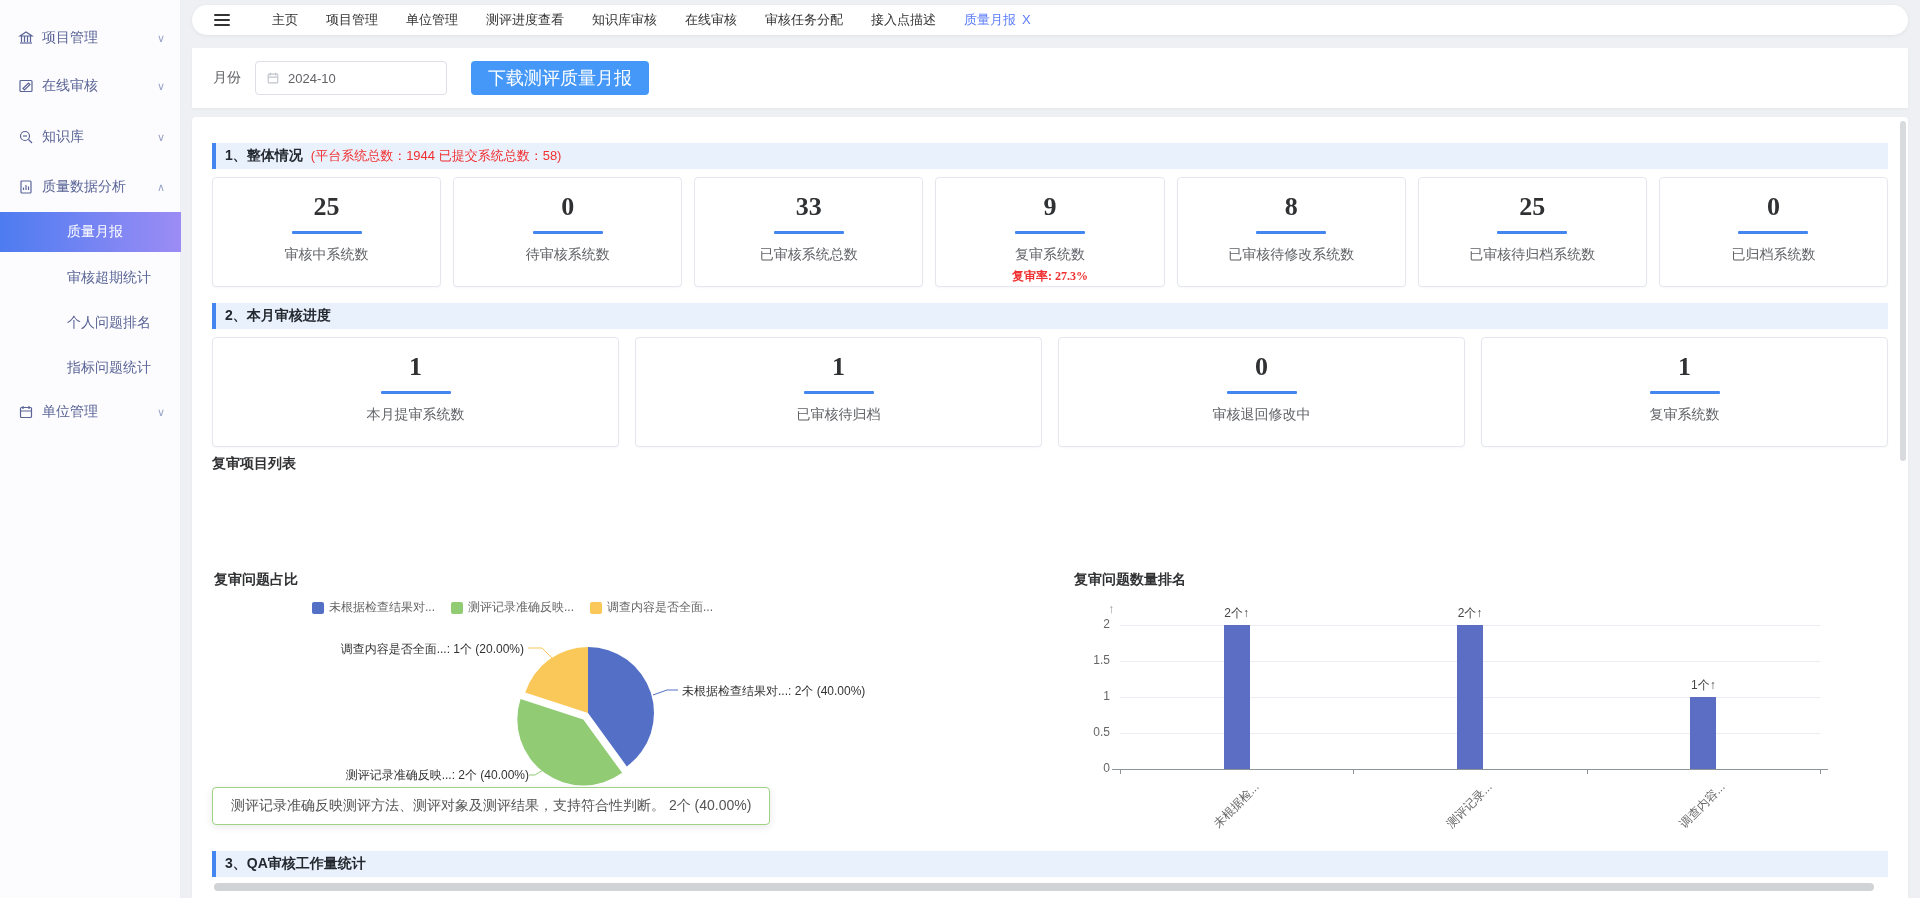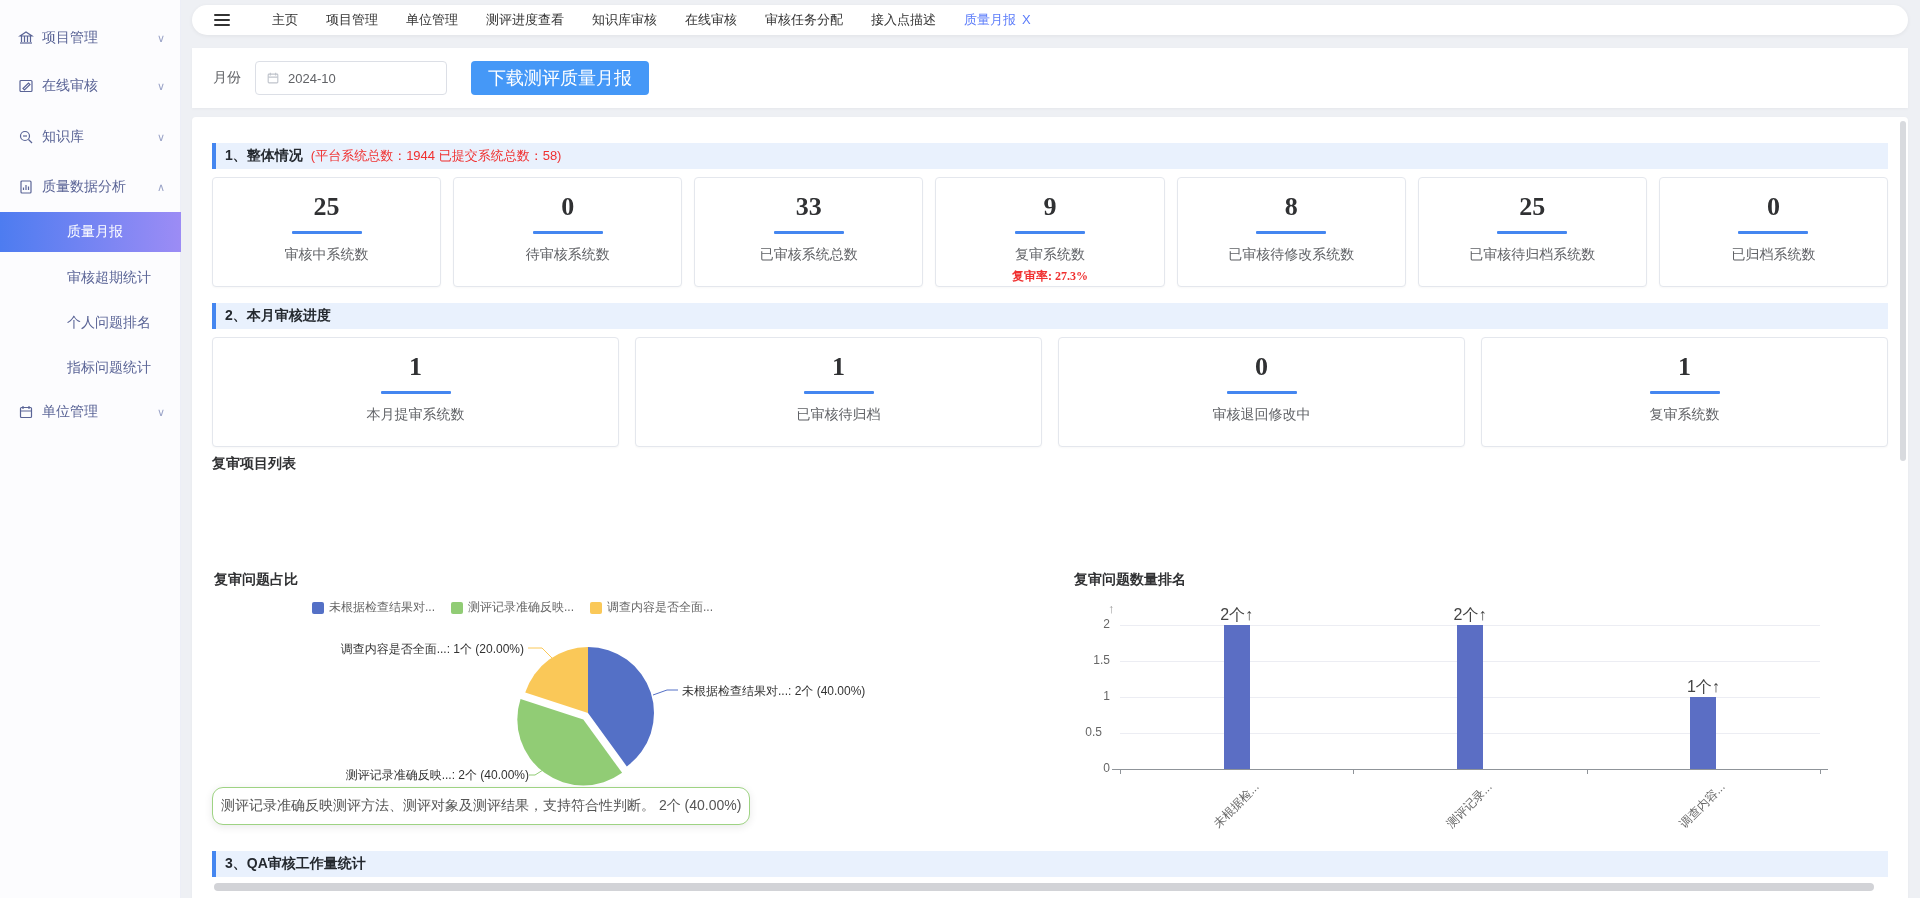--- a/index.html
+++ b/index.html
@@ -68,29 +68,29 @@
   .rv-table th:nth-child(4), .rv-table td:nth-child(4){ width:94px; }
 
   
   .chart-box { position:absolute; top:448px; height:276px; }
   .chart-title { position:absolute; left:2px; top:6px; font-size:14px; font-weight:bold; color:#303133; }
   .pie-legend { position:absolute; left:100px; top:34px; display:flex; gap:16px; align-items:center; }
   .pl-item { display:flex; align-items:center; gap:5px; font-size:12px; color:#666; cursor:pointer; }
   .pl-item .sw { width:12px; height:12px; border-radius:2px; }
   .pie-label { position:absolute; font-size:12px; color:#333; white-space:nowrap; }
   .pie-tooltip { position:absolute; left:0; top:222px; background:#fff; border:1px solid #9ed383;
-    border-radius:11px; padding:9px 8px; font-size:14px; color:#555; white-space:nowrap;
+    border-radius:4px; padding:9px 18px; font-size:14px; color:#555; white-space:nowrap;
     box-shadow:0 2px 8px rgba(0,0,0,.09); }
 
   .bar-plot { position:absolute; left:0; top:0; width:816px; height:276px; }
   .grid-line { position:absolute; height:1px; background:#ecedf3; }
   .axis-line { position:absolute; height:1px; background:#8f9499; }
   .ytick { position:absolute; width:30px; text-align:right; font-size:12px; color:#666; }
   .bar { position:absolute; width:26px; cursor:pointer; }
-  .bar-val { position:absolute; font-size:16px; color:#444; text-align:center; white-space:nowrap; }
+  .bar-val { position:absolute; font-size:12px; color:#444; text-align:center; white-space:nowrap; }
   .xtick { position:absolute; width:1px; height:5px; background:#8f9499; }
   .xlabel { position:absolute; font-size:12px; color:#666; white-space:nowrap;
     transform:rotate(-45deg); transform-origin:right top; }
   .yarrow { position:absolute; font-size:13px; color:#999; }
 
   
   .hscroll { position:absolute; left:22px; top:766px; width:1660px; height:8px; border-radius:4px;
     background:#d2d3d7; cursor:pointer; }
   .vscroll { position:absolute; right:2px; top:4px; width:6px; height:340px; border-radius:3px;
     background:#d8dade; cursor:pointer; }
@@ -296,21 +296,21 @@
     <div class="pie-label" style="right:523px;top:202px">测评记录准确反映...: 2个  (40.00%)</div>
     <div class="pie-tooltip">测评记录准确反映测评方法、测评对象及测评结果，支持符合性判断。 2个 (40.00%)</div>
   </div>
 
   <div class="chart-box" style="left:880px;width:816px">
     <div class="chart-title">复审问题数量排名</div>
     <div class="bar-plot">
         <div class="axis-line" style="left:40px;top:204px;width:716px"></div>
         <div class="ytick" style="left:8px;top:196px">0</div>
         <div class="grid-line" style="left:48px;top:168px;width:700px"></div>
-        <div class="ytick" style="left:0;top:160px">0.5</div>
+        <div class="ytick" style="left:8px;top:160px">0.5</div>
         <div class="grid-line" style="left:48px;top:132px;width:700px"></div>
         <div class="ytick" style="left:8px;top:124px">1</div>
         <div class="grid-line" style="left:48px;top:96px;width:700px"></div>
         <div class="ytick" style="left:8px;top:88px">1.5</div>
         <div class="grid-line" style="left:48px;top:60px;width:700px"></div>
         <div class="ytick" style="left:8px;top:52px">2</div>
         <div class="yarrow" style="left:36px;top:36px">↑</div>
         <div class="xtick" style="left:48px;top:204px"></div>
         <div class="xtick" style="left:281.33333333333337px;top:204px"></div>
         <div class="xtick" style="left:514.6666666666667px;top:204px"></div>

